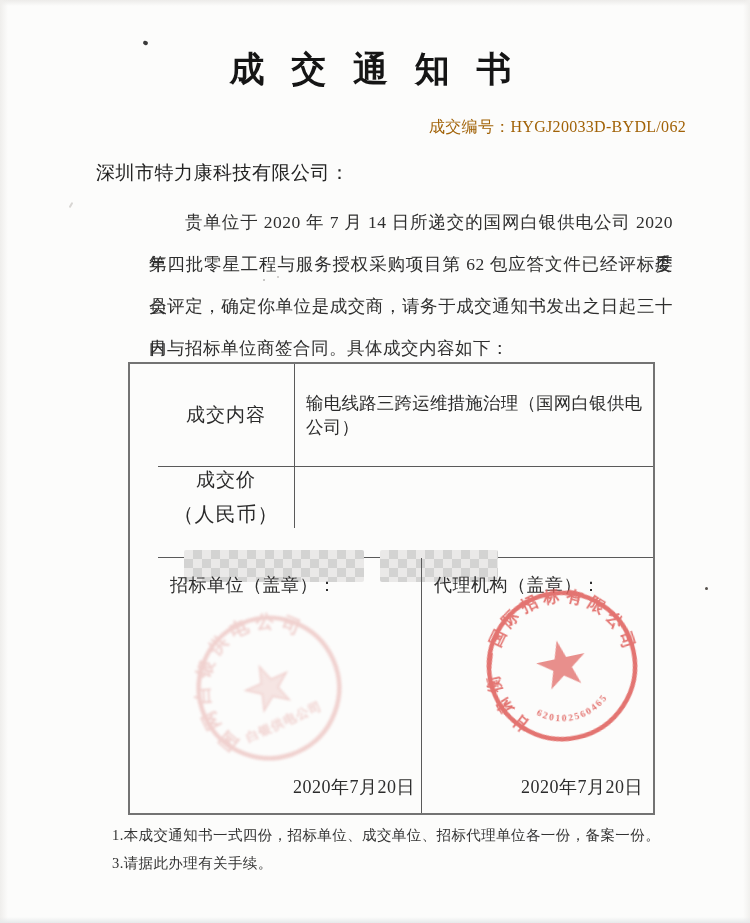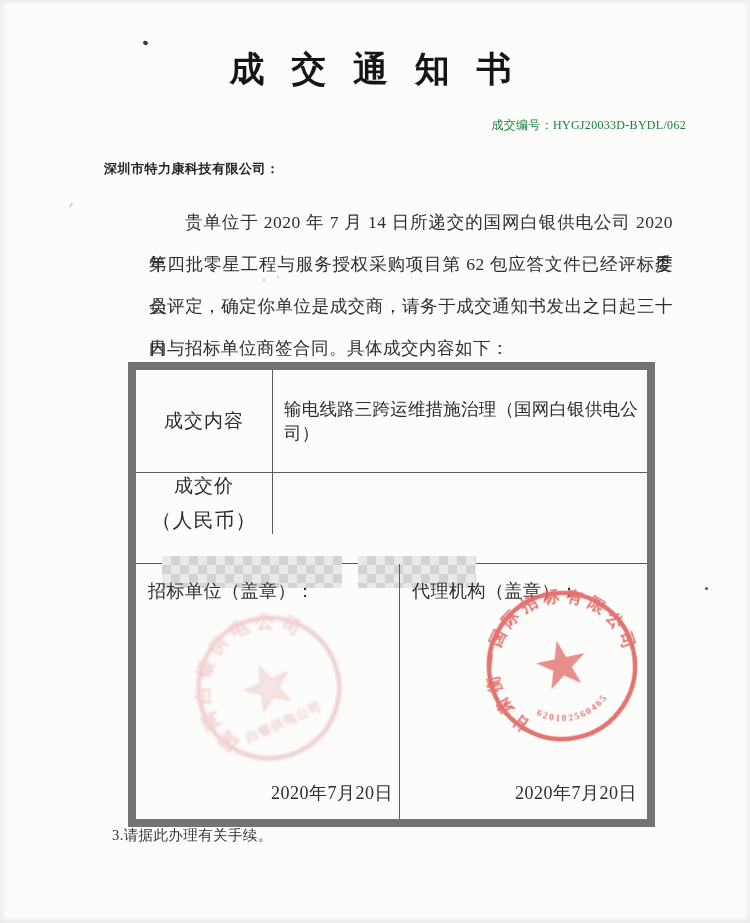--- a/index.html
+++ b/index.html
@@ -29,38 +29,38 @@
   .speck.s5 { left:70px;  top:202px; width:2px; height:6px; background:#d8d6d3;
               transform:rotate(30deg); border-radius:1px; }
 
   .doc-title {
     position:absolute; left:0; top:46px; width:100%;
     text-align:center; font-size:35px; font-weight:700;
     letter-spacing:9px; color:#151515; white-space:pre;
   }
   .doc-number {
     position:absolute; top:117px; right:64px;
-    font-size:12px; color:#15803d; letter-spacing:0.3px;
+    font-size:16px; color:#a16207; letter-spacing:0.3px;
   }
   .addressee {
-    position:absolute; left:104px; top:160px;
-    font-size:13px; font-weight:700; color:#222; letter-spacing:0.5px;
+    position:absolute; left:96px; top:160px;
+    font-size:19px; font-weight:400; color:#222; letter-spacing:0.5px;
   }
   .body-text { position:absolute; left:113px; top:201px; width:524px;margin-left:36px; }
   .body-line {
     height:42px; line-height:42px; font-size:17.5px; color:#2e2e2e;
     text-align:justify; text-align-last:justify; letter-spacing:0.5px;
   }
   .body-line.indent { text-indent:36px; }
   .body-line.last { text-align:left; text-align-last:left; }
 
   
   .award-table {
     position:absolute; left:128px; top:362px; width:527px;
-    border:8px solid #737373; box-sizing:border-box; background:transparent;
+    border:2px solid #737373; box-sizing:border-box; background:transparent;padding-left:28px;
   }
   .t-row { display:flex; }
   .t-row1 { height:102px; border-bottom:1px solid #5a5a5a; }
   .t-row2 { height:90px;  border-bottom:1px solid #5a5a5a;flex-direction:column; }
   .t-row3 { height:255px; }
   .t-r1c1, .t-r2c1 {
     width:136px; border-right:1px solid #5a5a5a;
     display:flex; align-items:center; justify-content:center;
     font-size:19px; letter-spacing:1px; flex-direction:column;
   }
@@ -181,16 +181,17 @@
       </text>
       <polygon points="0,-26 5.9,-8.1 24.7,-8.1 9.5,2.9 15.3,20.8 0,9.8 -15.3,20.8 -9.5,2.9 -24.7,-8.1 -5.9,-8.1" fill="#e0625e" fill-opacity="0.8"></polygon>
       <path id="rNumArc" d="M -38 40 A 55 55 0 0 0 38 40" fill="none"></path>
       <text font-size="9.5" fill="#e0625e" font-weight="700" letter-spacing="2">
         <textPath href="#rNumArc" startOffset="4%">6201025604654</textPath>
       </text>
     </svg>
   </div>
 
   <div class="notes">
+    <div class="note-line">1.本成交通知书一式四份，招标单位、成交单位、招标代理单位各一份，备案一份。</div>
     <div class="note-line">3.请据此办理有关手续。</div>
   </div>
 
 </div>
 
 </body></html>

